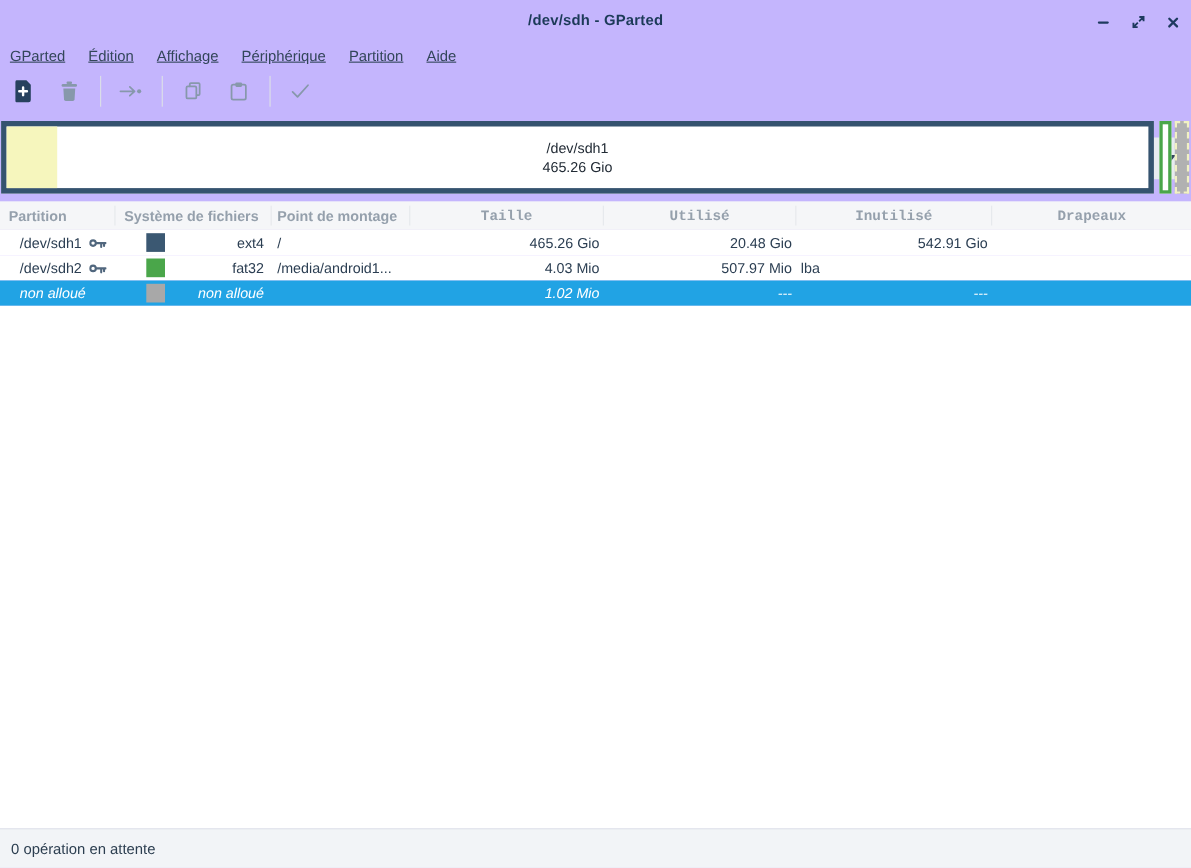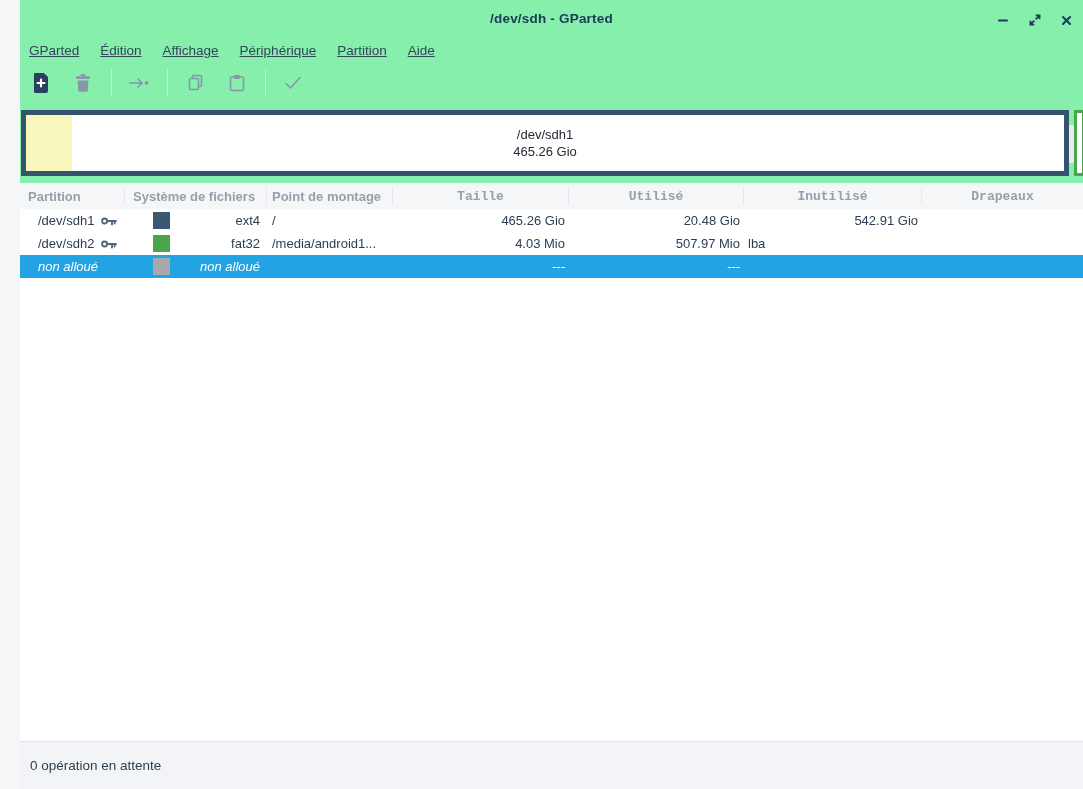--- a/index.html
+++ b/index.html
@@ -4,21 +4,21 @@
 <style>
   * { box-sizing: border-box; margin: 0; padding: 0; }
   html,body { width:1083px; height:789px; overflow:hidden; }
   body {
     font-family: "Liberation Sans", "DejaVu Sans", sans-serif;
     font-size: 13px;
     background: #f5f6f8;
     color: #2b3e52;
     position: relative;
   }
-  .window { position:absolute; inset:0; background:#86efac;margin-left:20px; }
+  .window { position:absolute; inset:0; background:#c4b5fd; }
 
   
   .titlebar { position:absolute; top:0; left:0; right:0; height:38px; }
   .title {
     position:absolute; top:11px; left:0; right:0; text-align:center;
     font-weight:bold; font-size:13.5px; color:#1c3a58; letter-spacing:.2px;
   }
   .winbtn { position:absolute; top:8px; width:24px; height:24px; border:none; background:transparent;
     display:flex; align-items:center; justify-content:center; cursor:default; }
   .winbtn svg { display:block; }
@@ -74,21 +74,21 @@
   .cell { height:100%; display:flex; align-items:center; overflow:hidden; white-space:nowrap; }
   .c-part { padding-left:18px; gap:7px; }
   .c-fs { position:relative; justify-content:flex-end; padding-right:7px; }
   .swatch { position:absolute; left:28px; top:3px; width:17px; height:17px; }
   .c-mount { padding-left:5px; }
   .c-num { justify-content:flex-end; padding-right:4px; }
   .c-flags { padding-left:4px; }
   .filler { position:absolute; top:278px; bottom:36px; left:0; right:0; background:#ffffff; }
 
   
-  .statusbar { position:absolute; left:0; right:0; bottom:0; height:48px;
+  .statusbar { position:absolute; left:0; right:0; bottom:0; height:36px;
     background:#f2f4f7; border-top:1px solid #e2e5ea;
     display:flex; align-items:center; padding-left:10px; color:#2c3e50; font-size:13.5px; }
 
   .icon-stroke { stroke:#8798ab; fill:none; stroke-width:1.6; stroke-linecap:round; stroke-linejoin:round; }
 </style>
 </head>
 <body>
 
 <div class="window">
 
@@ -234,20 +234,21 @@
 
     <div class="trow grid-cols selected">
       <div class="cell c-part">
         <span>non alloué</span>
       </div>
       <div class="cell c-fs">
         <span class="swatch" style="background-color: rgb(168, 168, 168);"></span>
         <span>non alloué</span>
       </div>
       <div class="cell c-mount"></div>
+      <div class="cell c-num">1.02 Mio</div>
       <div class="cell c-num">---</div>
       <div class="cell c-num">---</div>
       <div class="cell c-flags"></div>
     </div>
 
   </div>
 
   <div class="filler"></div>
 
   <div class="statusbar">

